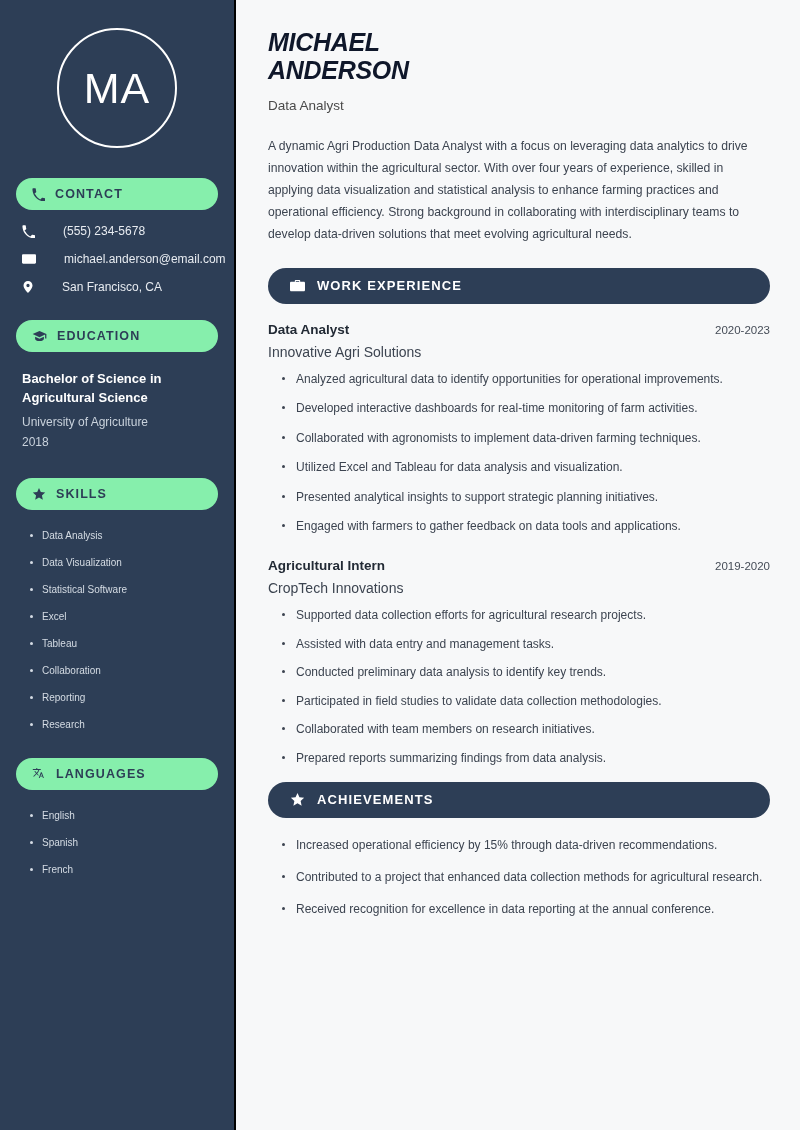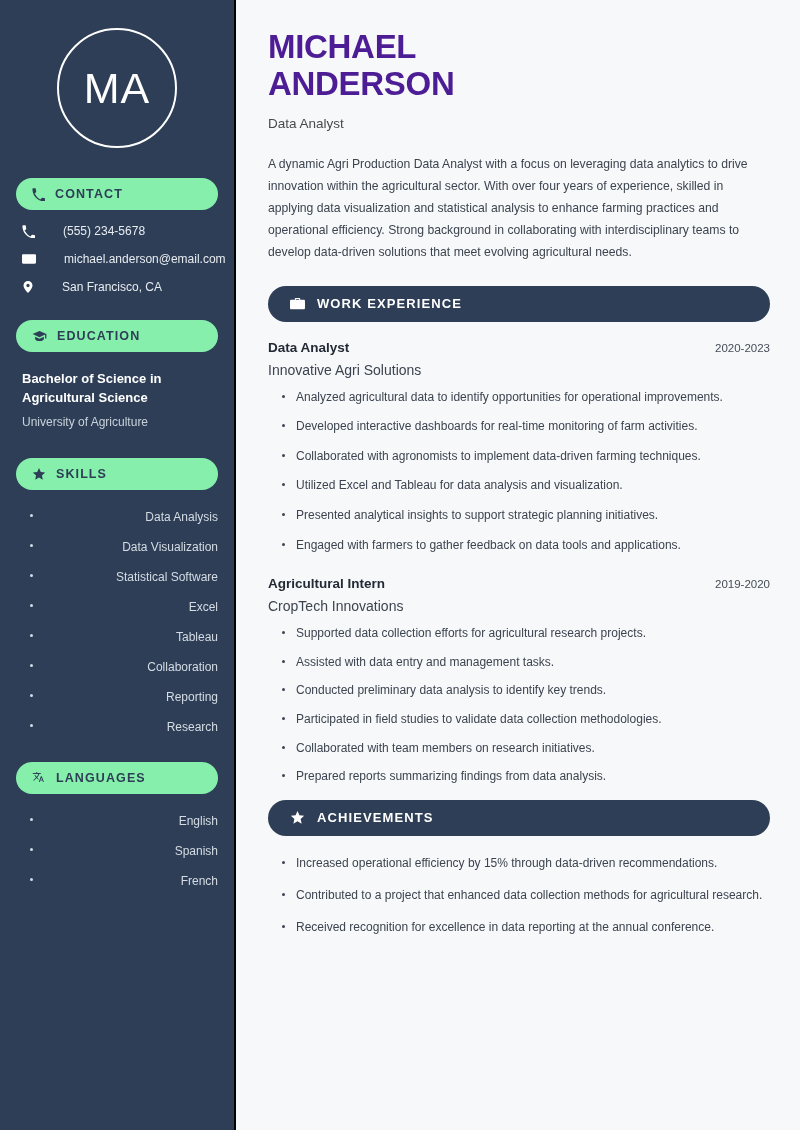--- a/index.html
+++ b/index.html
@@ -41,33 +41,33 @@
   .contact-row svg { fill:#ffffff; flex:0 0 auto; display:block; }
   .contact-row span { color:#e8ecf1; font-size:12px; }
 
   .edu-block { padding:4px 4px 0 6px; margin-bottom:26px; }
   .edu-degree { color:#ffffff; font-size:13px; font-weight:bold; line-height:1.45; margin-bottom:4px; }
   .edu-school { color:#c9d2dc; font-size:12px; line-height:1.7; }
   .edu-year   { color:#c9d2dc; font-size:12px; line-height:1.7; }
 
   .side-list { list-style:none; padding:4px 0 0 14px; margin-bottom:26px; }
   .side-list li {
-    color:#d5dce4; font-size:12px; line-height:1.5;
-    margin-bottom:12px; position:relative; padding-left:12px;text-align:right;
+    color:#d5dce4; font-size:10px; line-height:1.5;
+    margin-bottom:12px; position:relative; padding-left:12px;
   }
   .side-list li::before {
     content:""; position:absolute; left:0; top:6px;
     width:3px; height:3px; border-radius:50%; background:#d5dce4;
   }
 
   
   .main { flex:1; background:#f7f8f9; padding:28px 30px 0 32px; }
   .name {
-    color:#4c1d95; font-size:33px; font-weight:bold;
-    line-height:1.13; letter-spacing:-0.3px; text-transform:uppercase;
+    color:#0f172a; font-size:25px; font-weight:bold;
+    line-height:1.13; letter-spacing:-0.3px; text-transform:uppercase;font-style:italic;
   }
   .role { color:#4a4a4a; font-size:13.5px; margin-top:13px; margin-bottom:22px; }
   .summary {
     color:#3c4450; font-size:12.2px; line-height:1.82; margin-bottom:22px;
   }
 
   .section-bar {
     background:#2d3e56; border-radius:40px;
     height:36px; display:flex; align-items:center;
     padding:0 22px; gap:12px; margin-bottom:18px;
@@ -148,20 +148,21 @@
         <svg width="15" height="15" viewBox="0 0 24 24">
             <path d="M12 3 1 8l11 5 9-4.1V15h2V8L12 3zM5 12.2V16c0 1.7 3.1 3.3 7 3.3s7-1.6 7-3.3v-3.8l-7 3.2-7-3.2z"></path>
           </svg>
       </span>
       <span class="pill-label">EDUCATION</span>
     </div>
 
     <div class="edu-block">
       <div class="edu-degree">Bachelor of Science in Agricultural Science</div>
       <div class="edu-school">University of Agriculture</div>
+      <div class="edu-year">2018</div>
     </div>
 
     <div class="pill">
       <span>
         <svg width="14" height="14" viewBox="0 0 24 24">
             <path d="M12 1.6l3.1 6.9 7.5.8-5.6 5.1 1.6 7.4L12 18l-6.6 3.8L7 14.4 1.4 9.3l7.5-.8L12 1.6z"></path>
           </svg>
       </span>
       <span class="pill-label">SKILLS</span>
     </div>

